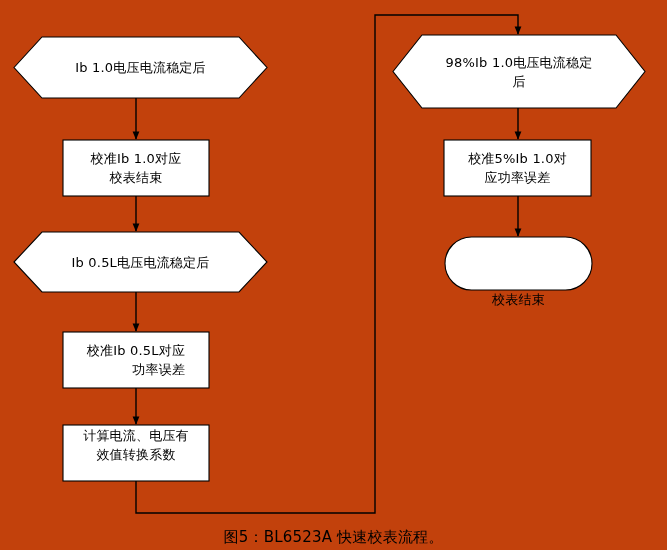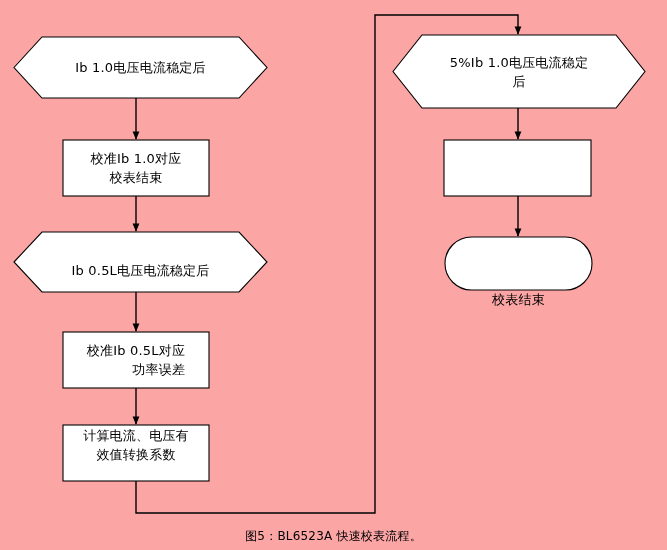--- a/index.html
+++ b/index.html
@@ -8,21 +8,21 @@
     padding: 0;
     background: #ffffff;
   }
   body {
     font-family: "Liberation Sans", "DejaVu Sans", sans-serif;
   }
   #figure-root {
     position: relative;
     width: 667px;
     height: 550px;
-    background: #fca5a5;
+    background: #c2410c;
     overflow: hidden;
   }
   #flow-svg {
     position: absolute;
     left: 0;
     top: 0;
     width: 667px;
     height: 550px;
   }
   .node-label {
@@ -42,21 +42,21 @@
   .node-hit {
     position: absolute;
   }
   #caption {
     position: absolute;
     left: 0;
     top: 528px;
     width: 667px;
     text-align: center;
     font-family: "DejaVu Sans", "Liberation Sans", sans-serif;
-    font-size: 12px;
+    font-size: 15px;
     color: #000000;
     letter-spacing: 0.2px;
   }
 </style>
 </head>
 <body>
 
 <div id="figure-root">
 
   <svg id="flow-svg" viewBox="0 0 667 550" xmlns="http://www.w3.org/2000/svg">
@@ -94,34 +94,36 @@
   </svg>
 
   <div class="node-hit" style="left:14px; top:37px; width:253px; height:61px;"></div>
   <div class="node-label" style="left:14px; top:37px; width:253px; height:61px;">Ib 1.0电压电流稳定后</div>
 
   <div class="node-hit" style="left:63px; top:140px; width:146px; height:56px;"></div>
   <div class="node-label" style="left:63px; top:140px; width:146px; height:56px;">校准Ib 1.0对应
 校表结束</div>
 
   <div class="node-hit" style="left:14px; top:232px; width:253px; height:60px;"></div>
-  <div class="node-label" style="left:14px; top:240px; width:253px; height:60px;">Ib 0.5L电压电流稳定后</div>
+  <div class="node-label" style="left:14px; top:232px; width:253px; height:60px;">Ib 0.5L电压电流稳定后</div>
 
   <div class="node-hit" style="left:63px; top:332px; width:146px; height:56px;"></div>
   <div class="node-label" style="left:63px; top:332px; width:146px; height:56px;text-align:right;">校准Ib 0.5L对应
 功率误差</div>
 
   <div class="node-hit" style="left:63px; top:425px; width:146px; height:56px;"></div>
   <div class="node-label" style="left:63px; top:425px; width:146px; height:40px;">计算电流、电压有
 效值转换系数</div>
 
   <div class="node-hit" style="left:393px; top:35px; width:252px; height:73px;"></div>
-  <div class="node-label" style="left:405px; top:35px; width:228px; height:73px;">5%Ib 1.0电压电流稳定
+  <div class="node-label" style="left:405px; top:35px; width:228px; height:73px;">98%Ib 1.0电压电流稳定
 后</div>
 
   <div class="node-hit" style="left:444px; top:140px; width:147px; height:56px;"></div>
+  <div class="node-label" style="left:444px; top:140px; width:147px; height:56px;">校准5%Ib 1.0对
+应功率误差</div>
 
   <div class="node-hit" style="left:445px; top:237px; width:147px; height:53px;"></div>
   <div class="node-label" style="left:445px; top:237px; width:147px; height:53px;margin-top:36px;">校表结束</div>
 
   <div id="caption">图5：BL6523A 快速校表流程。</div>
 
 </div>
 
 </body></html>

